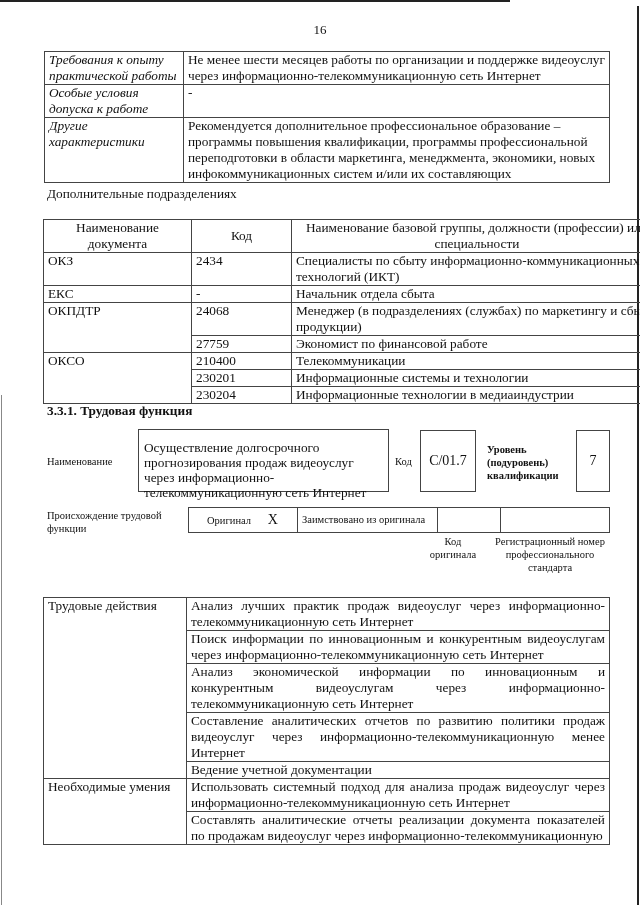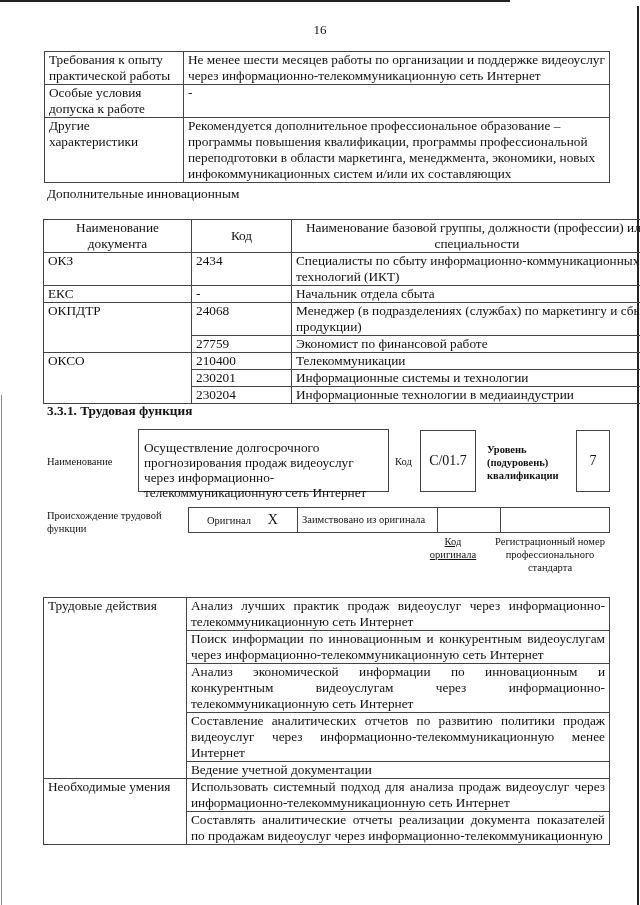--- a/index.html
+++ b/index.html
@@ -5,21 +5,21 @@
   html, body { margin:0; padding:0; background:#fff; }
   body { width:640px; height:905px; position:relative; overflow:hidden;
          font-family:"Liberation Serif","DejaVu Serif",serif; color:#111; }
   .page-top-line { position:absolute; left:0; top:0; width:510px; height:2px; background:#222; }
   .page-right-line { position:absolute; right:1px; top:6px; width:2px; height:899px; background:#222; }
   .page-left-line { position:absolute; left:1px; top:395px; width:1px; height:510px; background:#888; }
   .page-num { position:absolute; top:22px; left:0; width:640px; text-align:center; font-size:13px; }
   table { border-collapse:collapse; position:absolute; }
   td, th { border:1px solid #444; vertical-align:top; font-weight:normal; padding:0 4px; font-size:13.3px; line-height:16px; }
   #t1 { left:44px; top:51px; width:566px; }
-  #t1 td.c1 { width:130px; }
+  #t1 td.c1 { width:130px;font-style:italic; }
   .section-label { position:absolute; left:47px; top:186px; font-size:13.3px; }
   #t2 { left:43px; top:219px; width:620px; }
   #t2 th { text-align:center; vertical-align:middle; }
   #t2 .c1 { width:139px; }
   #t2 .c2 { width:91px; }
   .fn-title { position:absolute; left:47px; top:403px; font-size:13.3px; font-weight:bold; }
   .lbl-small { position:absolute; font-size:10.5px; line-height:13px; }
   .box { position:absolute; border:1px solid #444; box-sizing:border-box; }
   .name-box { left:138px; top:429px; width:251px; height:63px; font-size:13.3px; line-height:15px; padding:10px 5px; }
   .code-box { left:420px; top:430px; width:56px; height:62px; font-size:14px; display:flex; align-items:center; justify-content:center; }
@@ -51,21 +51,21 @@
     <td class="c1">Особые условия допуска к работе</td>
     <td>-</td>
   </tr>
   <tr>
     <td class="c1">Другие характеристики</td>
     <td>Рекомендуется дополнительное профессиональное образование – программы повышения квалификации, программы профессиональной переподготовки в области маркетинга, менеджмента, экономики, новых инфокоммуникационных систем и/или их составляющих</td>
   </tr>
 </tbody>
   </table>
 
-<div class="section-label">Дополнительные инновационным</div>
+<div class="section-label">Дополнительные подразделениях</div>
 
 <table id="t2">
   <tbody>
       <tr>
     <th class="c1">Наименование документа</th>
     <th class="c2">Код</th>
     <th>Наименование базовой группы, должности (профессии) или специальности</th>
   </tr>
   <tr>
     <td>ОКЗ</td>
@@ -122,21 +122,21 @@
       <span>Оригинал</span>
       <span class="x-mark" style="margin-left:14px;">X</span>
     </td>
     <td style="width:131px; border-left:1px solid #444;">Заимствовано из оригинала</td>
     <td style="width:54px;"></td>
     <td></td>
   </tr>
 </tbody>
   </table>
 
-<div class="under" style="left:422px; top:535px; width:62px;text-decoration:underline;">Код оригинала</div>
+<div class="under" style="left:422px; top:535px; width:62px;">Код оригинала</div>
 <div class="under" style="left:490px; top:535px; width:120px;">Регистрационный номер профессионального стандарта</div>
 
 <table id="t3">
   <tbody>
       <tr>
     <td class="c1" rowspan="5">Трудовые действия</td>
     <td class="j">Анализ лучших практик продаж видеоуслуг через информационно-телекоммуникационную сеть Интернет</td>
   </tr>
   <tr>
     <td class="j">Поиск информации по инновационным и конкурентным видеоуслугам через информационно-телекоммуникационную сеть Интернет</td>

